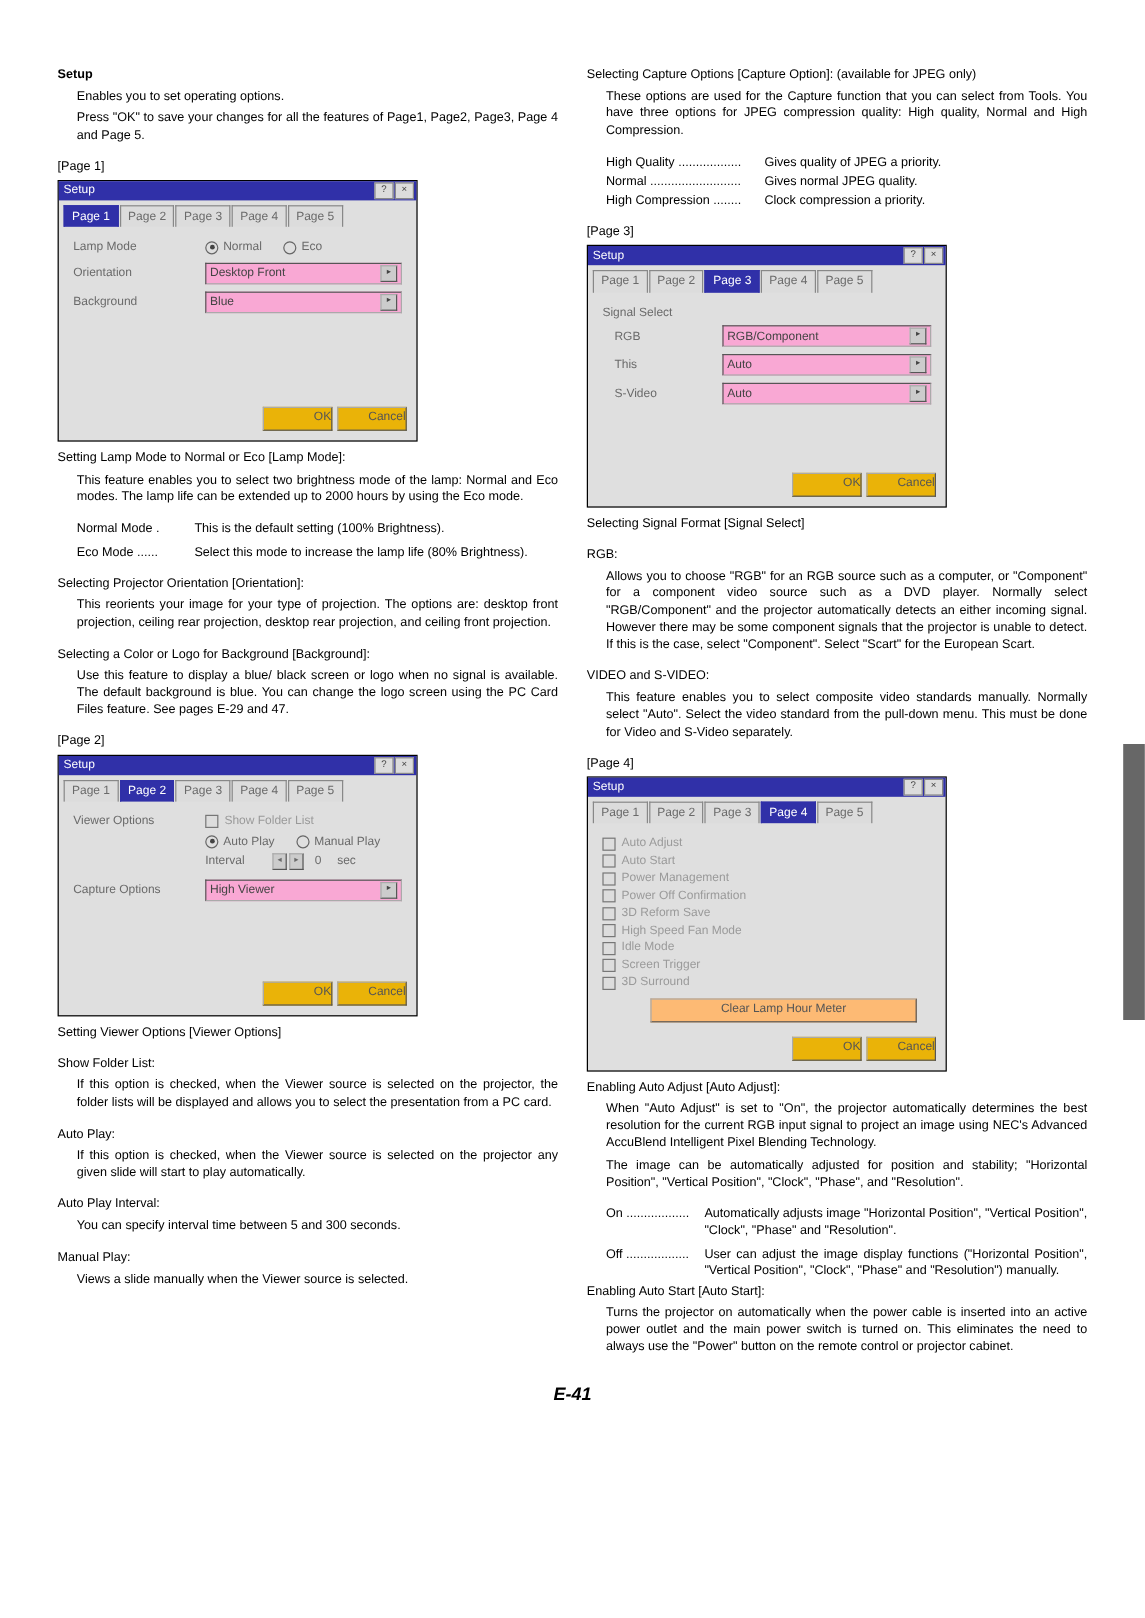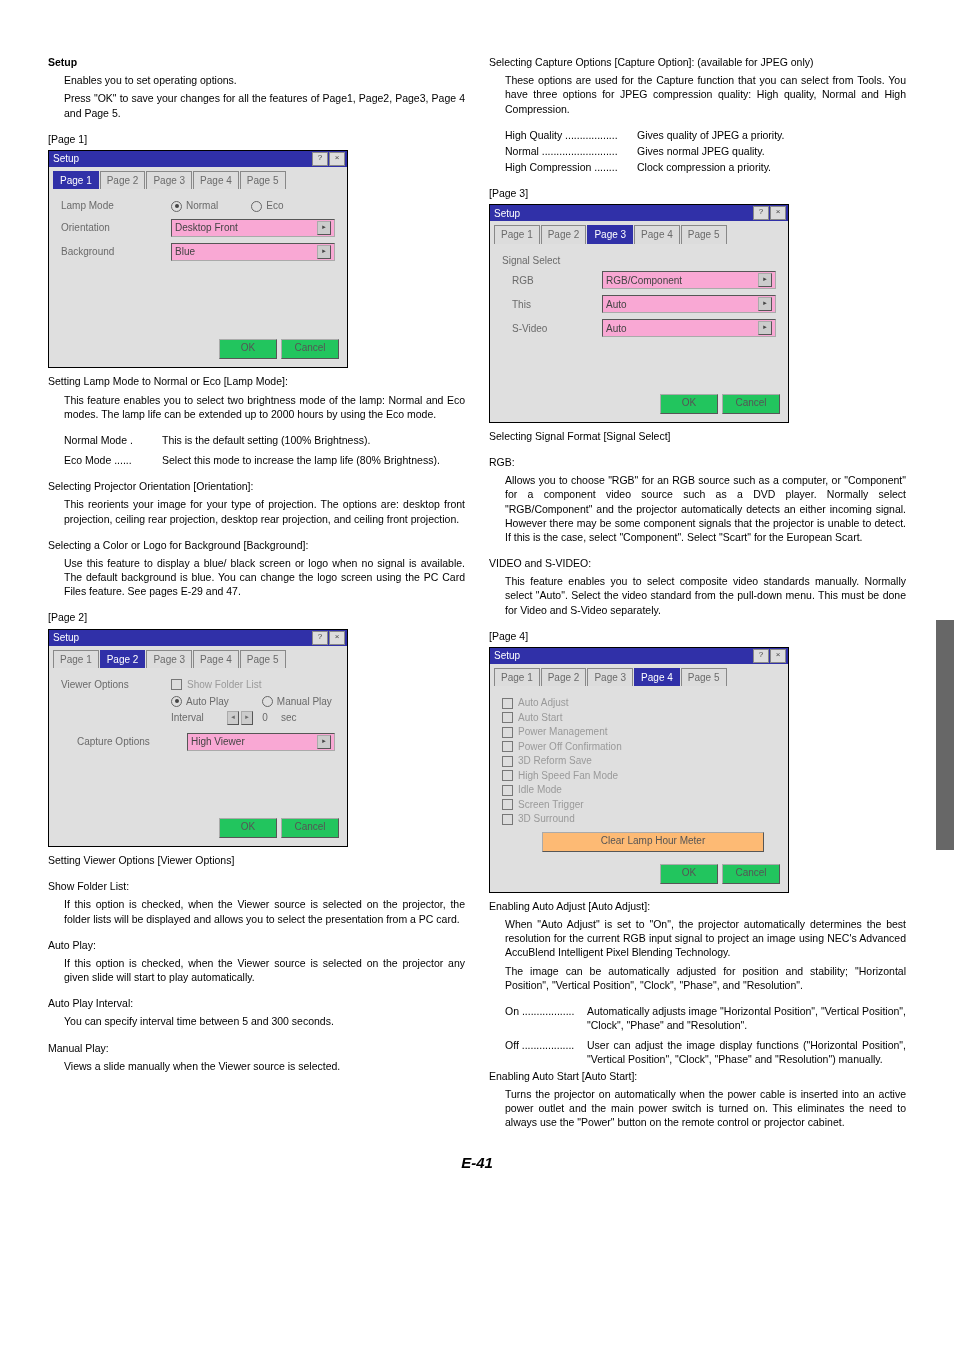--- a/index.html
+++ b/index.html
@@ -74,30 +74,30 @@
     min-height: 128px;
   }
   .row { display:flex; align-items:center; margin-bottom: 6px;}
   .label { width: 110px; }
   .combo {
     flex:1; display:flex; align-items:center; justify-content:space-between;
     border: 1px inset #aaa; background:#f9a8d4; padding: 1px 3px; height: 14px;
     color:#444;
   }
   .combo .arrow { width:12px; height:12px; background:#ccc; border:1px outset #aaa; font-size:7px; text-align:center; line-height:10px;}
-  .radios { display:flex; gap: 33px; }
+  .radios { display:flex; gap: 18px; }
   .radio {display:flex; align-items:center; gap:4px;}
   .rcircle { width:9px;height:9px;border:1px solid #666;border-radius:50%; display:flex;align-items:center;justify-content:center;}
   .rcircle.sel::after{content:"";width:4px;height:4px;border-radius:50%;background:#444;}
   .check {display:flex; align-items:center; gap:5px; margin-bottom:1px; color:#9a9a9a;}
   .cbox {width:9px;height:9px;border:1px solid #777;background:#ddd;}
   .btnrow { display:flex; justify-content:flex-end; gap:4px; padding: 4px 8px 8px 8px;}
   .btn {
-    width: 56px; height: 18px; border:1px outset #aaa; background:#22c55e;
-    font-size:10px; text-align:center; line-height:16px; color:#555;
+    width: 56px; height: 18px; border:1px outset #aaa; background:#eab308;
+    font-size:10px; text-align:right; line-height:16px; color:#555;
   }
   .spinner { display:flex; align-items:center; gap:2px;}
   .spinner .incdec { width:10px;height:12px;border:1px outset #aaa;background:#ccc;font-size:7px;text-align:center;line-height:10px;}
   .spinner .val { width:20px;text-align:center;}
 
   .definition { display:flex; margin-bottom:2px; }
   .definition .term { min-width: 98px; }
   .definition .body { flex:1; text-align: justify; }
 
   .footer {
@@ -250,21 +250,21 @@
               <span style="width:50px;">Interval</span>
               <div class="spinner">
                 <span class="incdec">◂</span>
                 <span class="incdec">▸</span>
                 <span class="val">0</span>
               </div>
               <span>sec</span>
             </div>
           </div>
         </div>
-        <div class="row" style="margin-top:8px;margin-left:16px;">
+        <div class="row" style="margin-top:8px;">
           <span class="label">Capture Options</span>
           <div class="combo">
                   <span>High Viewer</span>
                   <span class="arrow">▸</span>
                 </div>
         </div>
       </div>
       <div class="btnrow">
         <div class="btn">OK</div>
         <div class="btn">Cancel</div>

